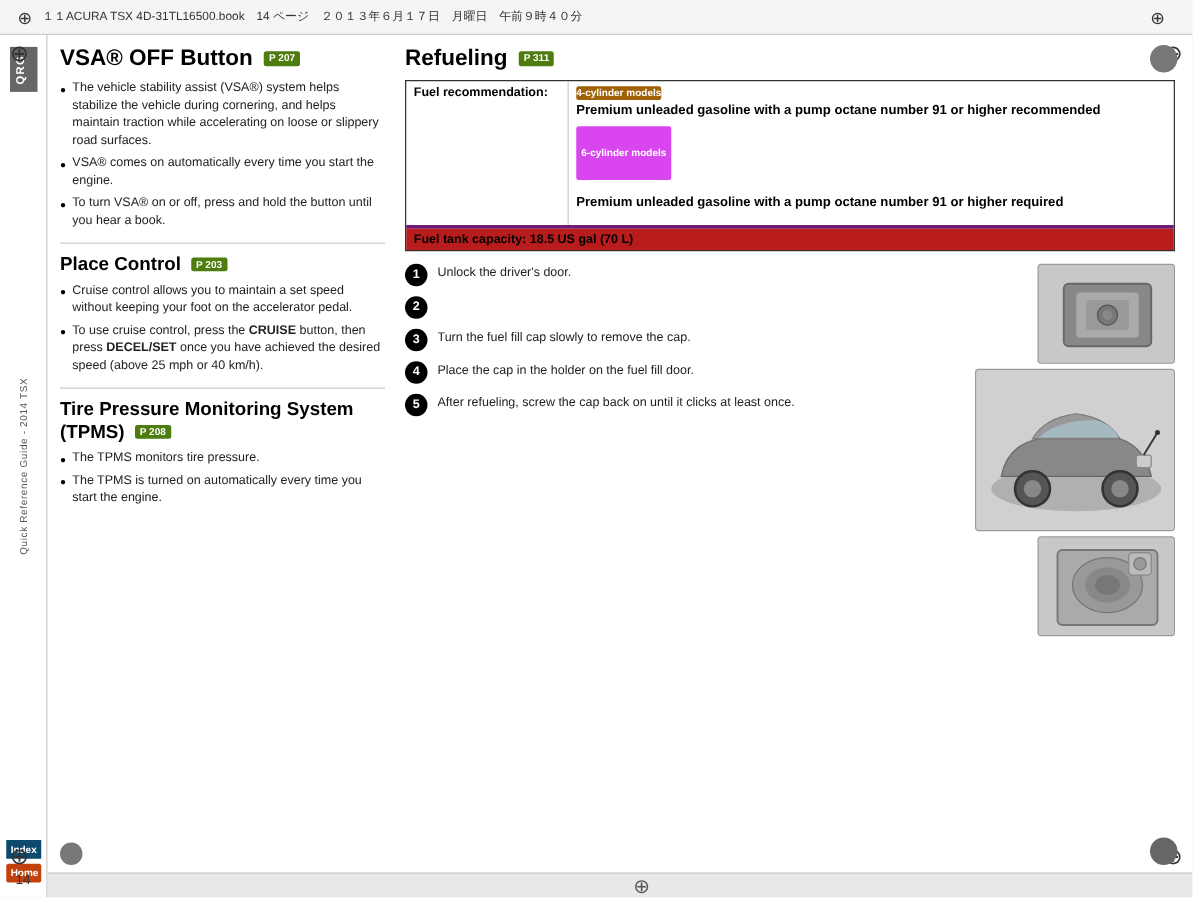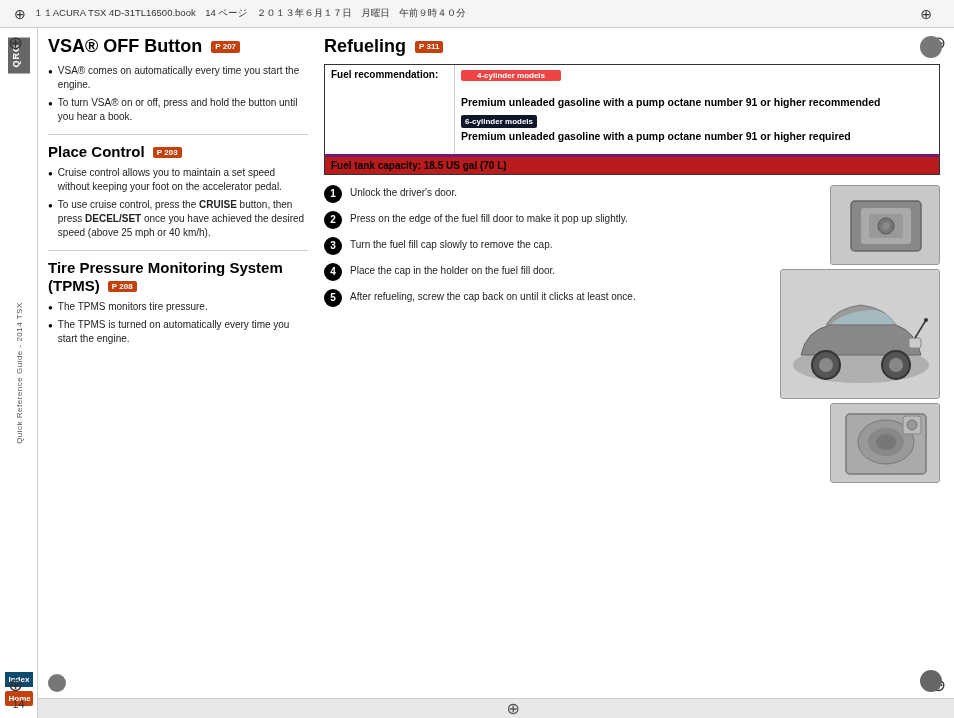--- a/index.html
+++ b/index.html
@@ -143,21 +143,21 @@
     }
     .section-title-medium {
       font-size: 15px;
       font-weight: bold;
       color: #000;
       margin-bottom: 5px;
       line-height: 1.2;
     }
     .page-ref {
       display: inline-block;
-      background: #c2410c;
+      background: #4d7c0f;
       color: #fff;
       font-size: 8px;
       padding: 1px 4px;
       border-radius: 2px;
       margin-left: 4px;
       vertical-align: middle;
       font-weight: bold;
     }
     
     .bullet-list {
@@ -200,37 +200,37 @@
       width: 130px;
       flex-shrink: 0;
       border-right: 1px solid #ccc;
       font-size: 10px;
     }
     .fuel-table-content {
       padding: 4px 6px;
       flex: 1;
     }
     .model-tag-4cyl {
-      background: #ef4444;
-      color: #fff;
-      font-size: 8px;
-      padding: 1px 16px;
-      border-radius: 2px;
-      display: inline-block;
-      margin-bottom: 15px;
-      font-weight: bold;
-    }
-    .model-tag-6cyl {
-      background: #0f172a;
-      color: #fff;
-      font-size: 8px;
-      padding: 2px 4px;
+      background: #a16207;
+      color: #fff;
+      font-size: 8px;
+      padding: 1px 0;
       border-radius: 2px;
       display: inline-block;
       margin-bottom: 2px;
+      font-weight: bold;
+    }
+    .model-tag-6cyl {
+      background: #d946ef;
+      color: #fff;
+      font-size: 8px;
+      padding: 17px 4px;
+      border-radius: 2px;
+      display: inline-block;
+      margin-bottom: 12px;
       font-weight: bold;
     }
     .fuel-desc {
       font-size: 10.5px;
       font-weight: bold;
       color: #000;
       line-height: 1.3;
       margin-bottom: 6px;
     }
     .fuel-capacity-row {
@@ -346,20 +346,23 @@
       <div class="content-body">
 
         <div class="left-column">
 
           <div>
             <div class="section-title">
               <span>VSA® OFF Button</span>
               <span class="page-ref">P 207</span>
             </div>
             <ul class="bullet-list">
+              <li>
+                  <span>The vehicle stability assist (VSA®) system helps stabilize the vehicle during cornering, and helps maintain traction while accelerating on loose or slippery road surfaces.</span>
+                </li>
               <li>
                   <span>VSA® comes on automatically every time you start the engine.</span>
                 </li>
               <li>
                   <span>To turn VSA® on or off, press and hold the button until you hear a book.</span>
                 </li>
             </ul>
           </div>
 
           <hr class="divider">
@@ -426,21 +429,20 @@
             <div class="steps-col">
               <ul class="steps-list">
 
                 <li class="step-item">
                   <div class="step-number">1</div>
                   <div class="step-text">Unlock the driver's door.</div>
                 </li>
 
                 <li class="step-item">
                   <div class="step-number">2</div>
-                  <div class="step-text">Press on the edge of the fuel fill door to make it pop up slightly.</div>
                 </li>
 
                 <li class="step-item">
                   <div class="step-number">3</div>
                   <div class="step-text">Turn the fuel fill cap slowly to remove the cap.</div>
                 </li>
 
                 <li class="step-item">
                   <div class="step-number">4</div>
                   <div class="step-text">Place the cap in the holder on the fuel fill door.</div>

